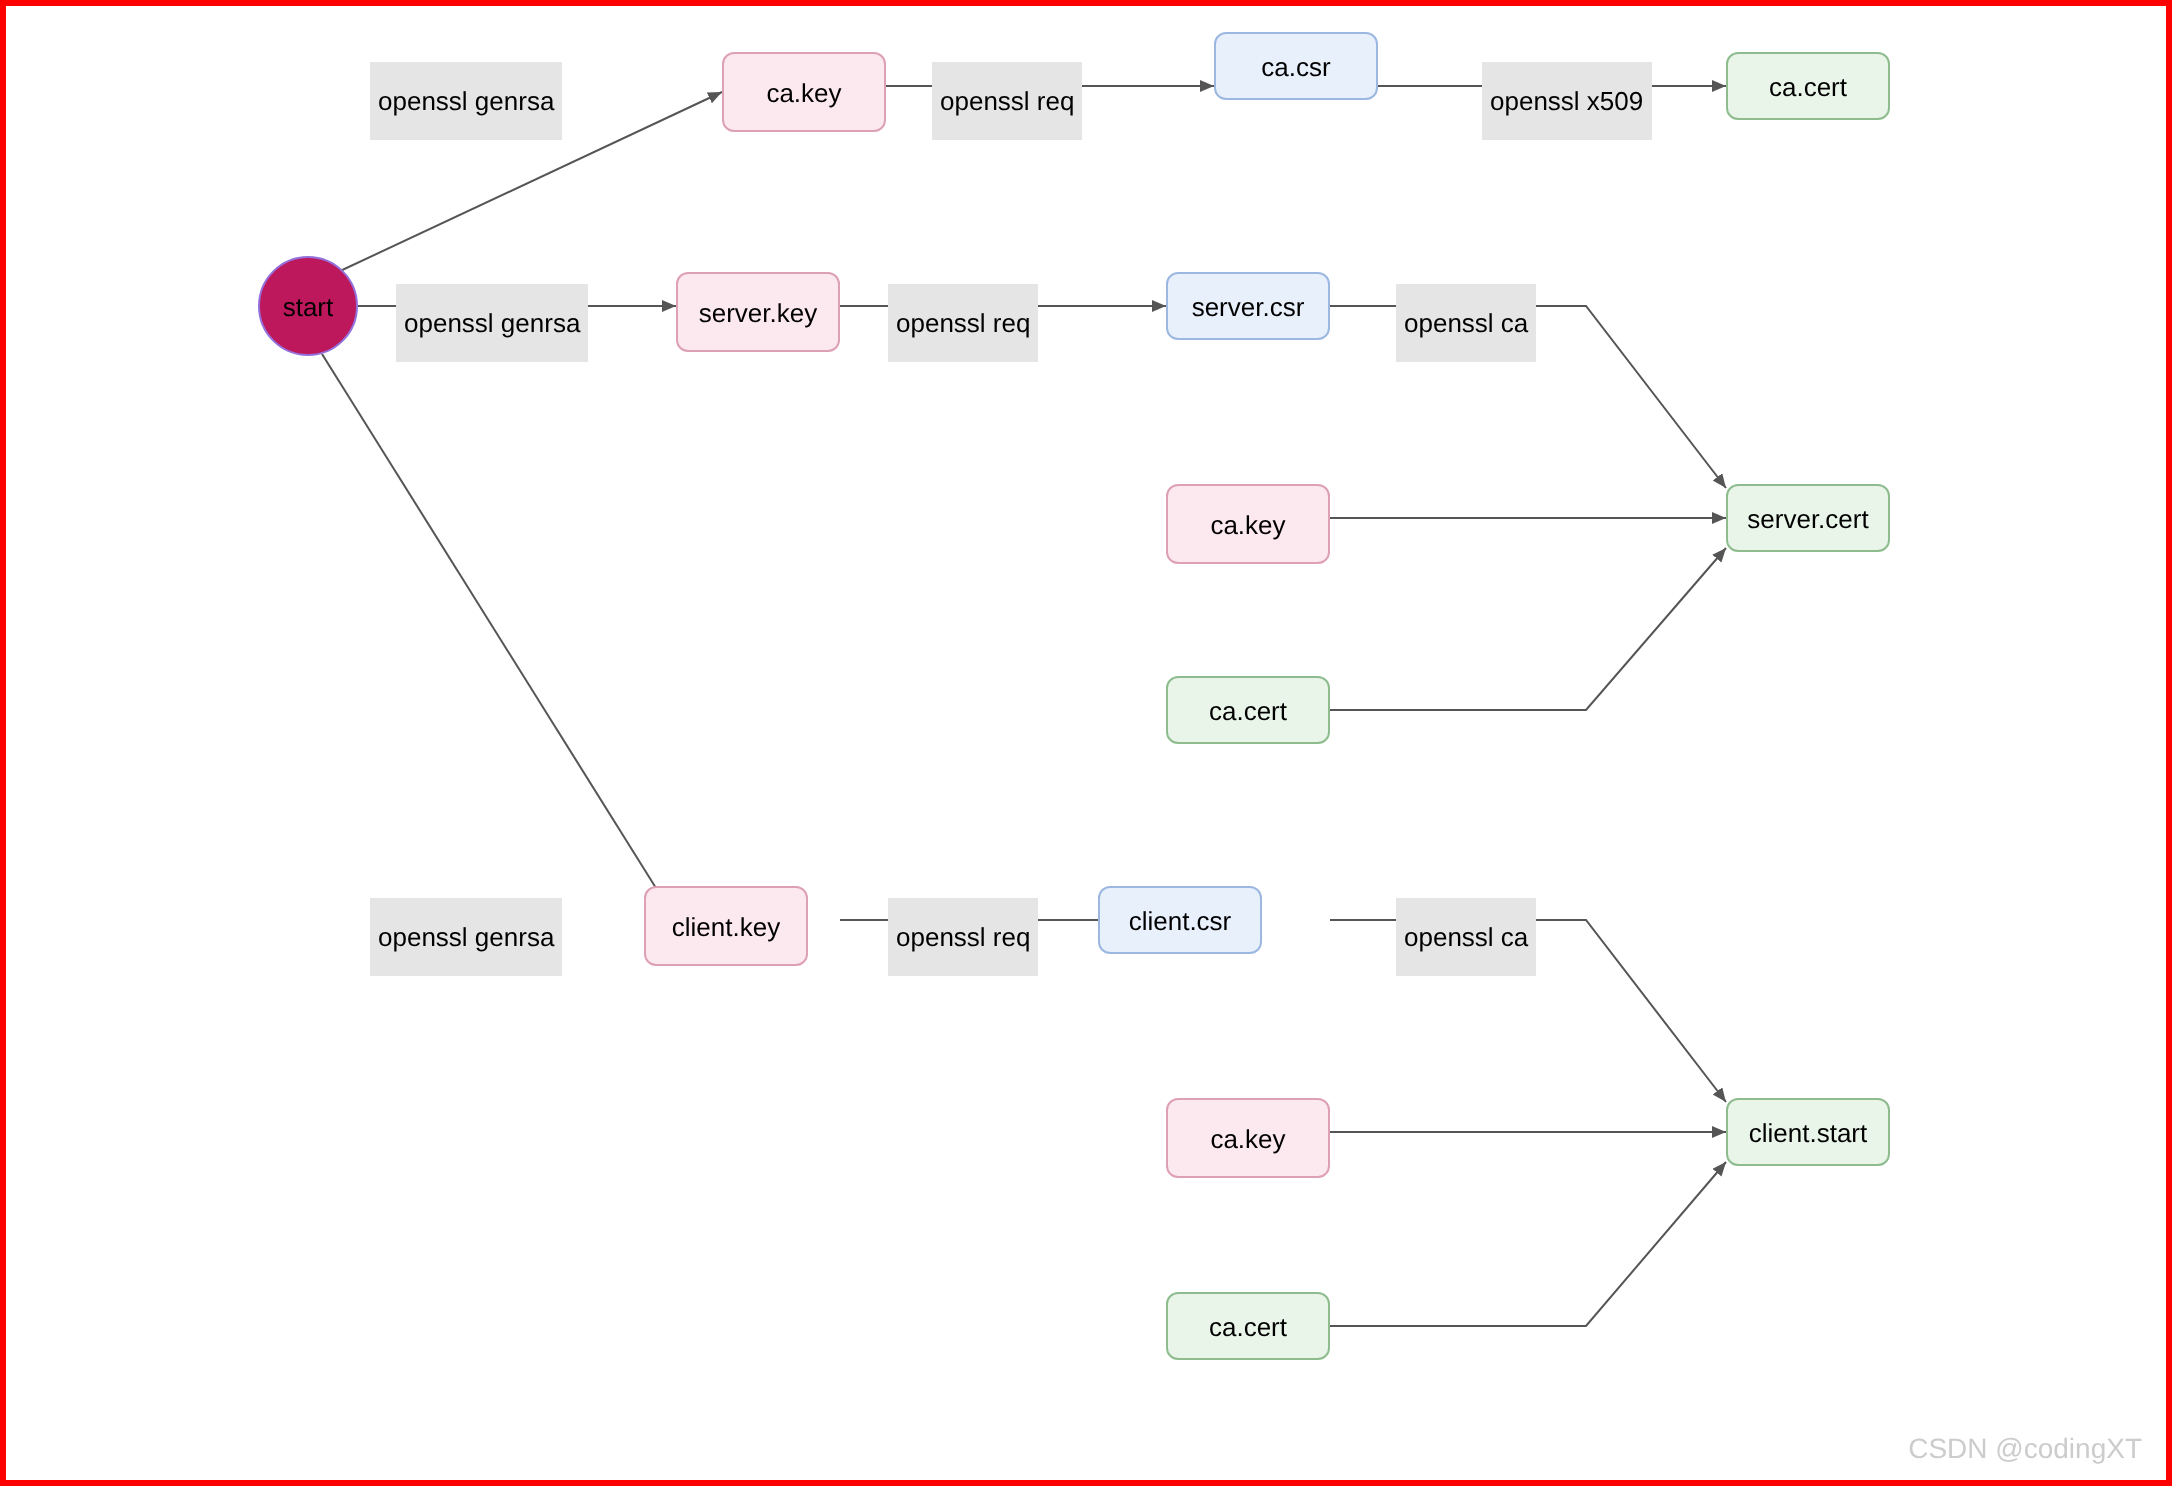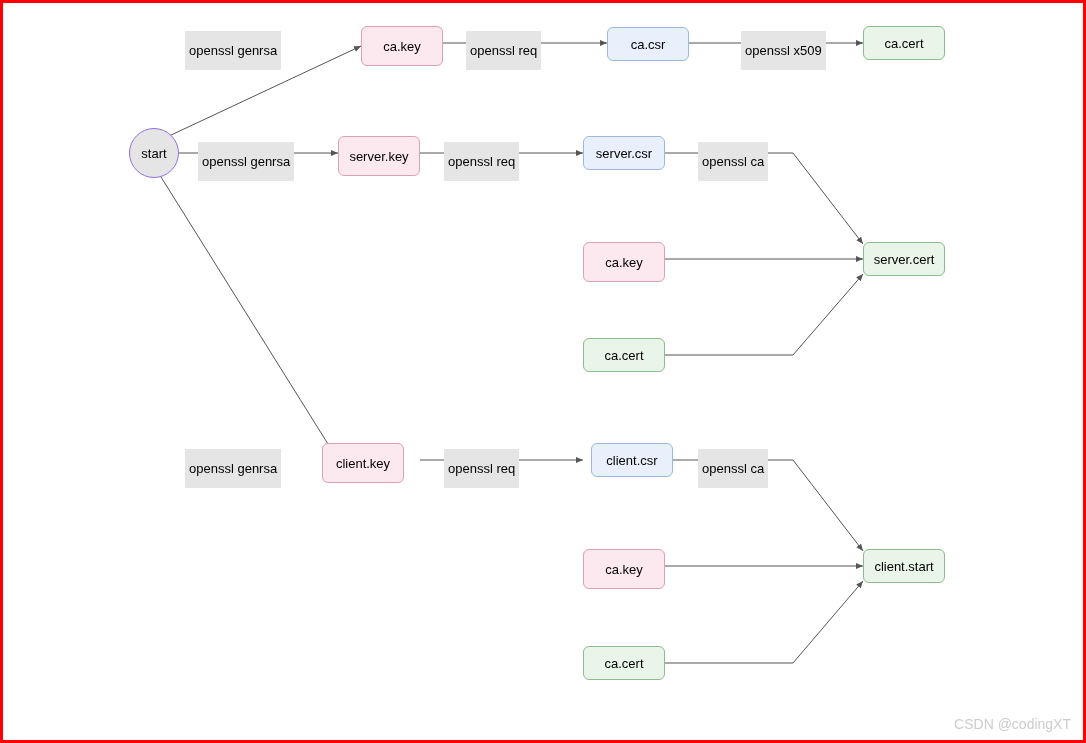--- a/index.html
+++ b/index.html
@@ -21,21 +21,21 @@
     align-items: center;
     justify-content: center;
     font-size: 13px;
     box-sizing: border-box;
   }
   .start-node {
     width: 50px;
     height: 50px;
     border-radius: 50%;
     border: 1px solid #9370DB;
-    background: #e5e5e5;
+    background: #be185d;
   }
   .key-node {
     width: 82px;
     height: 40px;
     border-radius: 6px;
     border: 1px solid #DDA0B4;
     background: #FCE8EF;
   }
   .csr-node {
     width: 82px;
@@ -113,36 +113,36 @@
     <line x1="662" y1="563" x2="860" y2="563" stroke="#555" marker-end="url(#arrow)"></line>
 
     <polyline points="662,660 790,660 860,578" fill="none" stroke="#555" marker-end="url(#arrow)"></polyline>
   </svg>
 
   <div class="node start-node" style="left:126px;top:125px">start</div>
 
   <div class="edge-label" style="left:182px;top:28px">openssl genrsa</div>
   <div class="node key-node" style="left:358px;top:23px">ca.key</div>
   <div class="edge-label" style="left:463px;top:28px">openssl req</div>
-  <div class="node csr-node" style="left:604px;top:24px">ca.csr</div>
+  <div class="node csr-node" style="left:604px;top:13px">ca.csr</div>
   <div class="edge-label" style="left:738px;top:28px">openssl x509</div>
   <div class="node cert-node" style="left:860px;top:23px">ca.cert</div>
 
   <div class="edge-label" style="left:195px;top:139px">openssl genrsa</div>
   <div class="node key-node" style="left:335px;top:133px">server.key</div>
   <div class="edge-label" style="left:441px;top:139px">openssl req</div>
   <div class="node csr-node" style="left:580px;top:133px">server.csr</div>
   <div class="edge-label" style="left:695px;top:139px">openssl ca</div>
   <div class="node cert-node" style="left:860px;top:239px">server.cert</div>
   <div class="node key-node" style="left:580px;top:239px">ca.key</div>
   <div class="node cert-node" style="left:580px;top:335px">ca.cert</div>
 
   <div class="edge-label" style="left:182px;top:446px">openssl genrsa</div>
   <div class="node key-node" style="left:319px;top:440px">client.key</div>
   <div class="edge-label" style="left:441px;top:446px">openssl req</div>
-  <div class="node csr-node" style="left:588px;top:440px">client.csr</div>
+  <div class="node csr-node" style="left:546px;top:440px">client.csr</div>
   <div class="edge-label" style="left:695px;top:446px">openssl ca</div>
   <div class="node cert-node" style="left:860px;top:546px">client.start</div>
   <div class="node key-node" style="left:580px;top:546px">ca.key</div>
   <div class="node cert-node" style="left:580px;top:643px">ca.cert</div>
 
   <div class="watermark">CSDN @codingXT</div>
 </div>
 
 </body></html>

